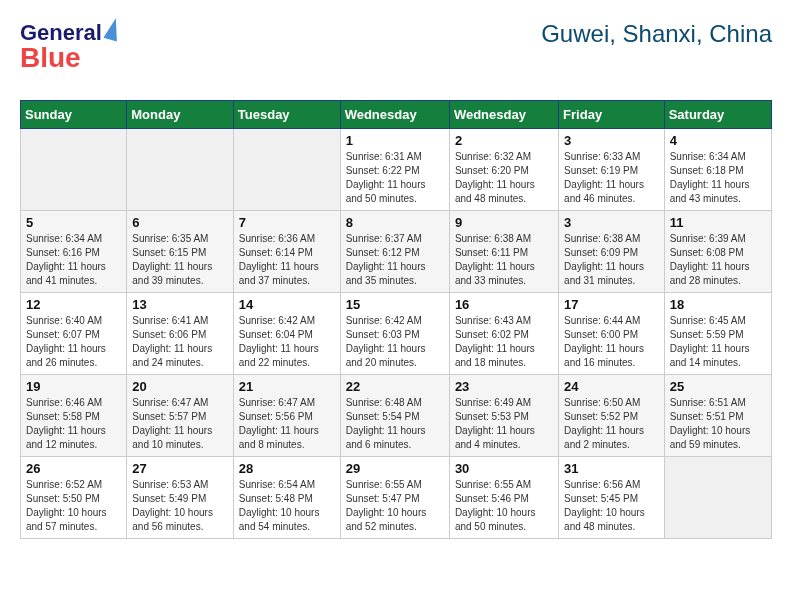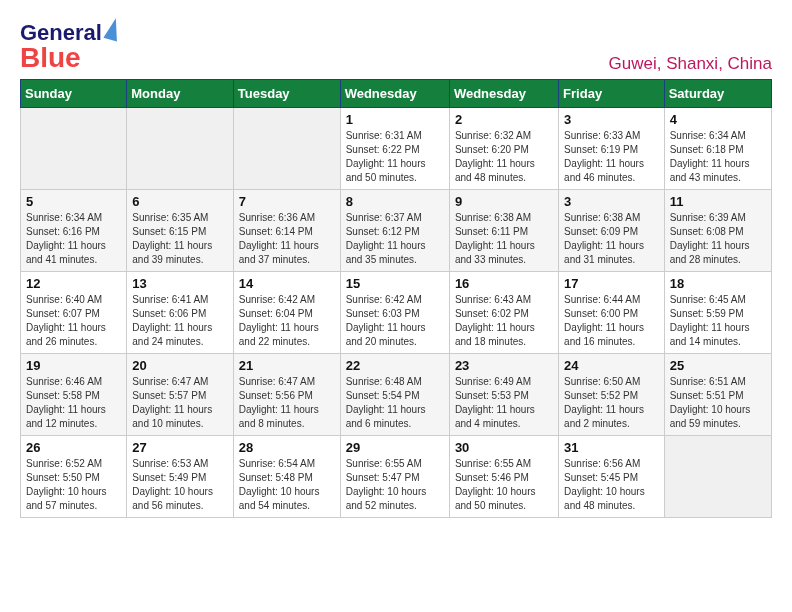--- a/index.html
+++ b/index.html
@@ -6,39 +6,39 @@
     body {
       font-family: Arial, sans-serif;
       background: #fff;
       width: 792px;
       min-height: 612px;
       padding: 20px;
     }
     .header {
       display: flex;
       justify-content: space-between;
-      align-items: flex-end;
-      margin-bottom: 5px;
+      align-items: flex-start;
+      margin-bottom: 26px;
     }
     .logo {
       display: flex;
       flex-direction: column;
       align-items: flex-start;
     }
     .title-area {
       text-align: right;
     }
     .month-title {
       font-size: 36px;
       font-weight: bold;
       color: #1a1a1a;
     }
     .location-title {
-      font-size: 17px;
-      color: #be185d;
+      font-size: 24px;
+      color: #0c4a6e;
     }
     .calendar {
       width: 100%;
       border-collapse: collapse;
       border: 1px solid #ccc;
     }
     .calendar th {
       background-color: #15803d;
       color: #fff;
       font-size: 13px;

